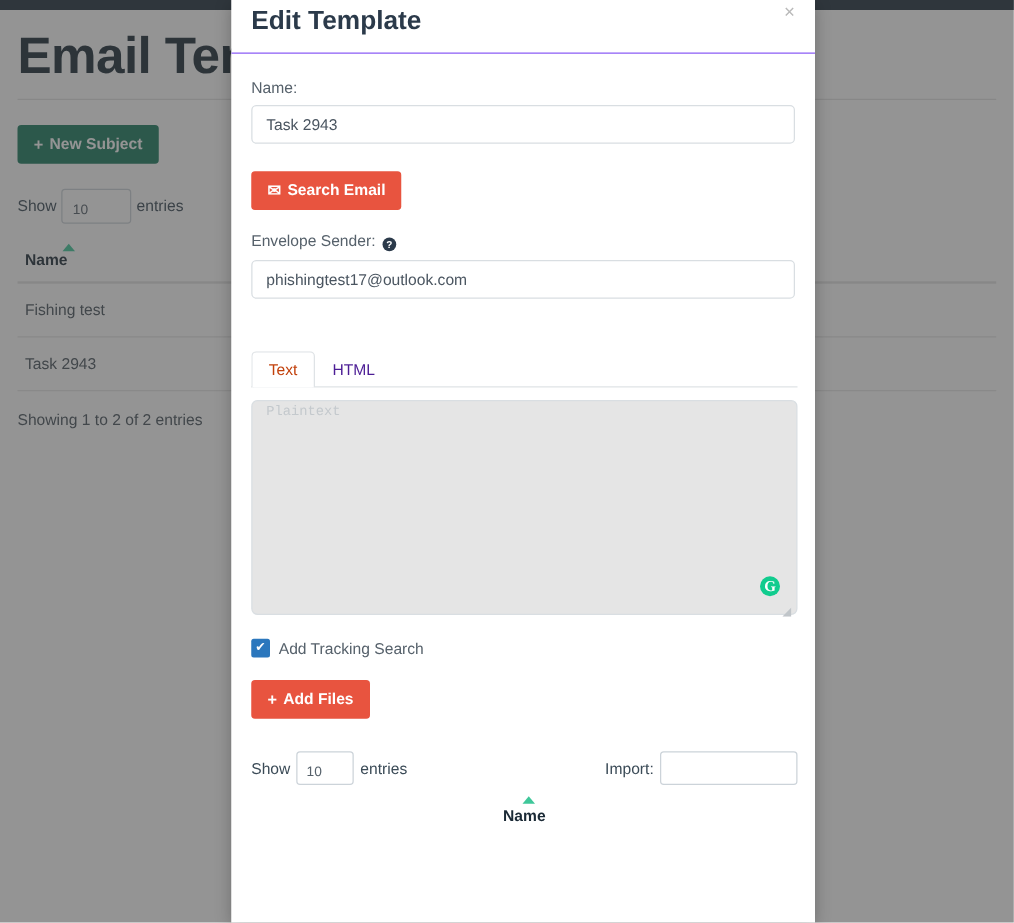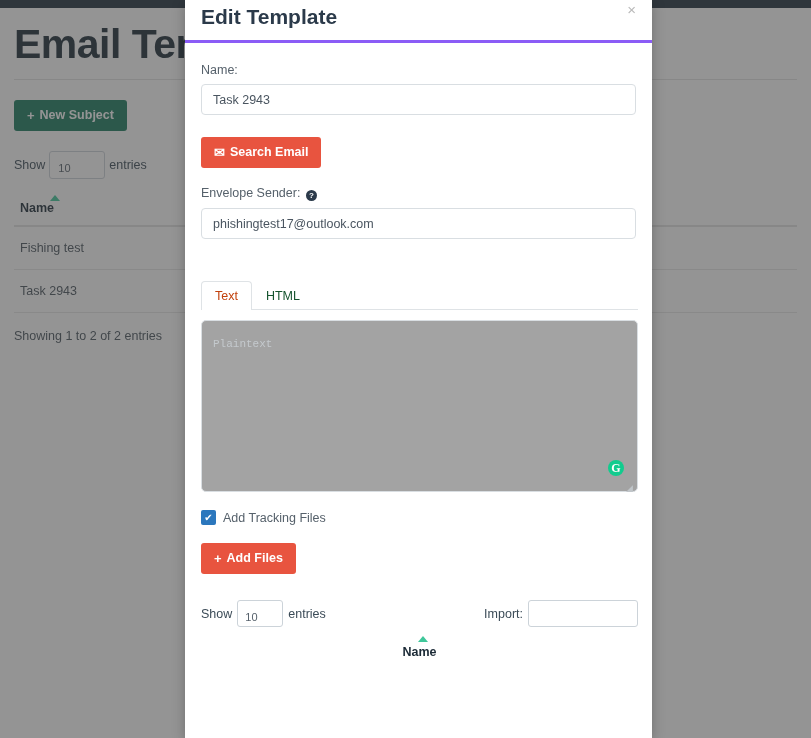--- a/index.html
+++ b/index.html
@@ -134,21 +134,21 @@
     left: 185px; top: 0;
     width: 467px;
     height: 738px;
     background: #ffffff;
     box-shadow: 0 3px 12px rgba(0,0,0,0.25);
     overflow: hidden;
   }
   .modal-header {
     position: relative;
     height: 43px;
-    border-bottom: 3px solid #8b5cf6;
+    border-bottom: 1px solid #8b5cf6;
     padding: 0 16px;
   }
   .modal-title {
     margin: 0;
     padding-top: 4px;
     font-size: 21px;
     font-weight: bold;
     color: #2b3a4a;
     line-height: 1.2;
   }
@@ -209,42 +209,42 @@
     width: 437px;
   }
   .tab {
     font-size: 12.5px;
     padding: 7px 13px;
     cursor: pointer;
     border: 1px solid transparent;
     border-bottom: none;
     border-radius: 4px 4px 0 0;
     margin-bottom: -1px;
-    color: #14532d;
+    color: #4c1d95;
   }
   .tab.active {
     background: #ffffff;
     border-color: #dfe3e6;
     border-bottom-color: #ffffff;
     color: #c2410c;
   }
 
   .editor-wrap { position: relative; width: 437px; margin-top: 10px; }
   .editor {
     width: 437px;
     height: 172px;
     border: 1px solid #d9dee2;
     border-radius: 5px;
-    padding: 17px 11px;
+    padding: 3px 11px;
     font-family: "Liberation Mono", monospace;
     font-size: 11px;
     color: #4a5560;
     resize: none;
     outline: none;
-    background: #a3a3a3;
+    background: #e5e5e5;
   }
   .editor::placeholder { color: #c4c9cd; }
   .grammarly {
     position: absolute;
     right: 14px; bottom: 20px;
     width: 16px; height: 16px;
     border-radius: 50%;
     background: #11cc8e;
     color: #ffffff;
     font-size: 12px;
@@ -422,21 +422,21 @@
     </div>
 
     <div class="editor-wrap">
       <textarea class="editor" placeholder="Plaintext" style=""></textarea>
       <div class="grammarly">G</div>
       <div class="resize-grip">◢</div>
     </div>
 
     <div class="check-row">
       <div class="checkbox">✔</div>
-      <span class="check-label">Add Tracking Files</span>
+      <span class="check-label">Add Tracking Search</span>
     </div>
 
     <button class="btn btn-red" id="add-files-btn">
       <span class="glyph">+</span>
       <span>Add Files</span>
     </button>
 
     <div class="modal-dt-controls">
       <div class="left">
         <span>Show</span>

